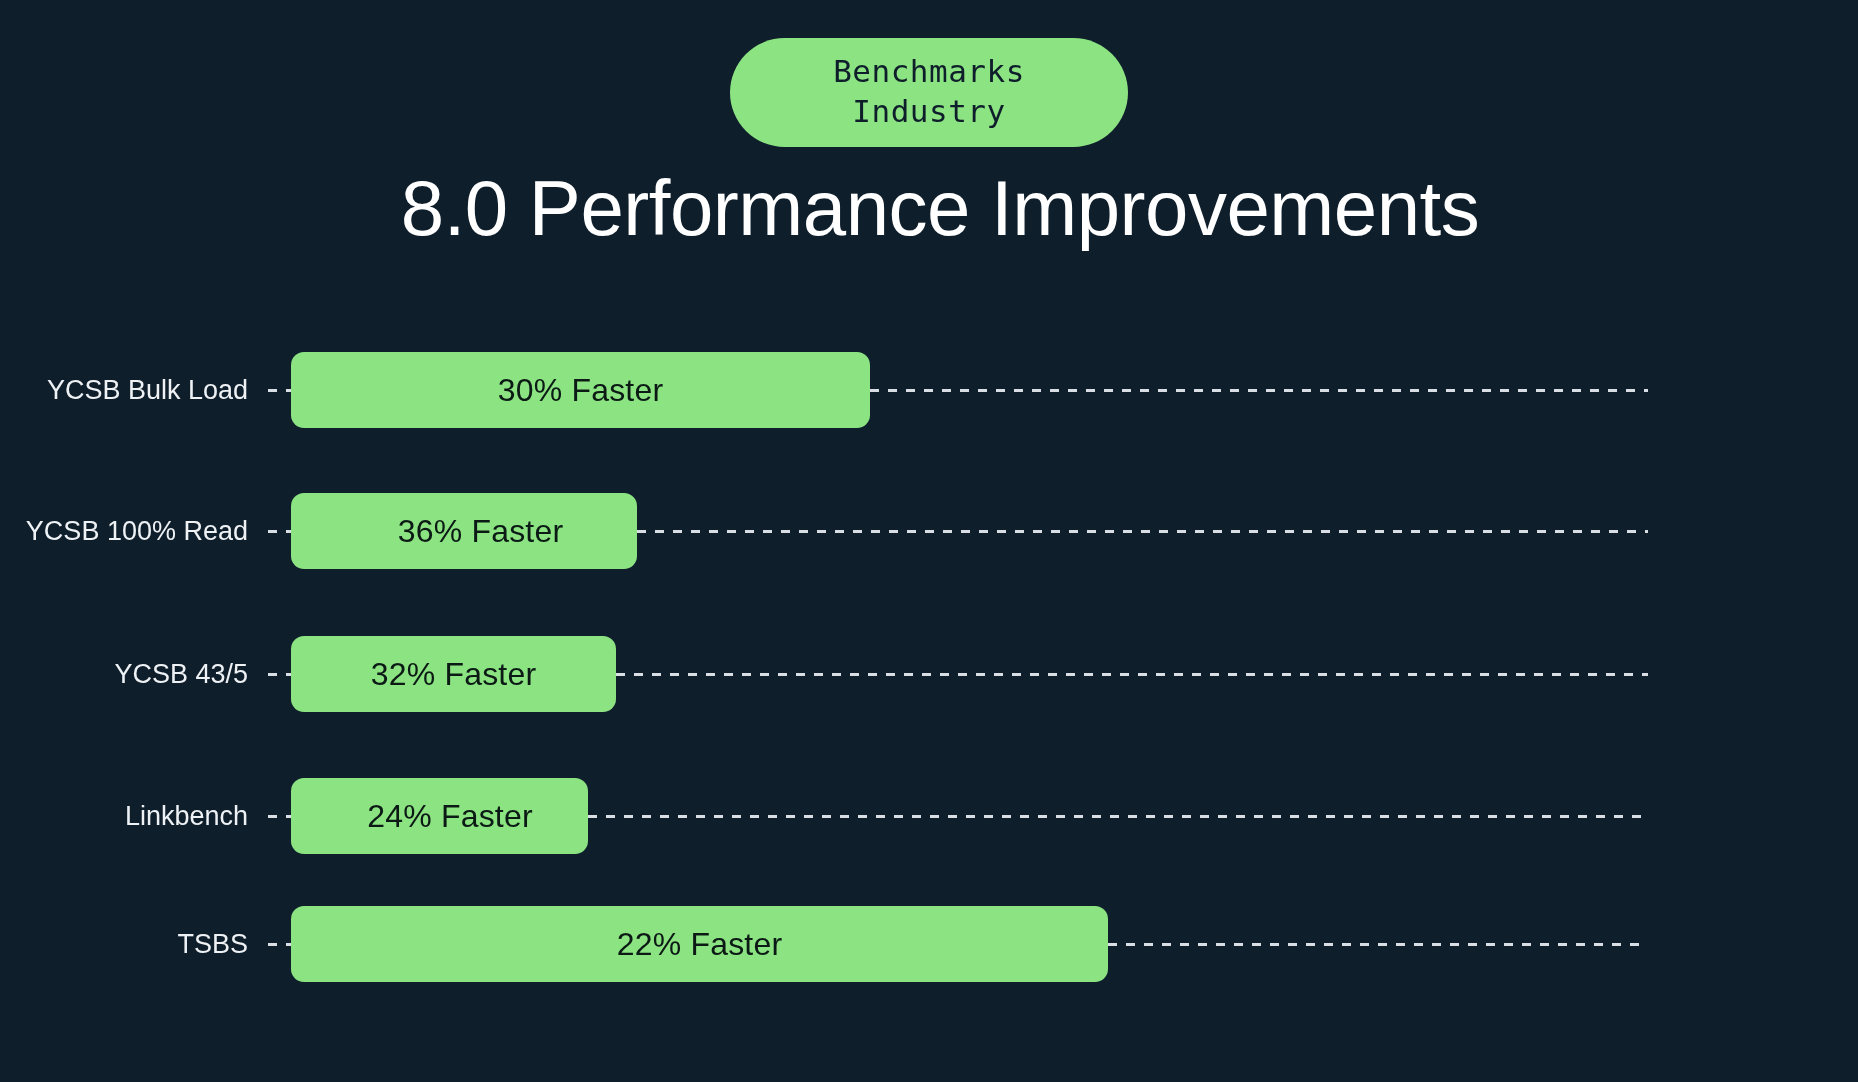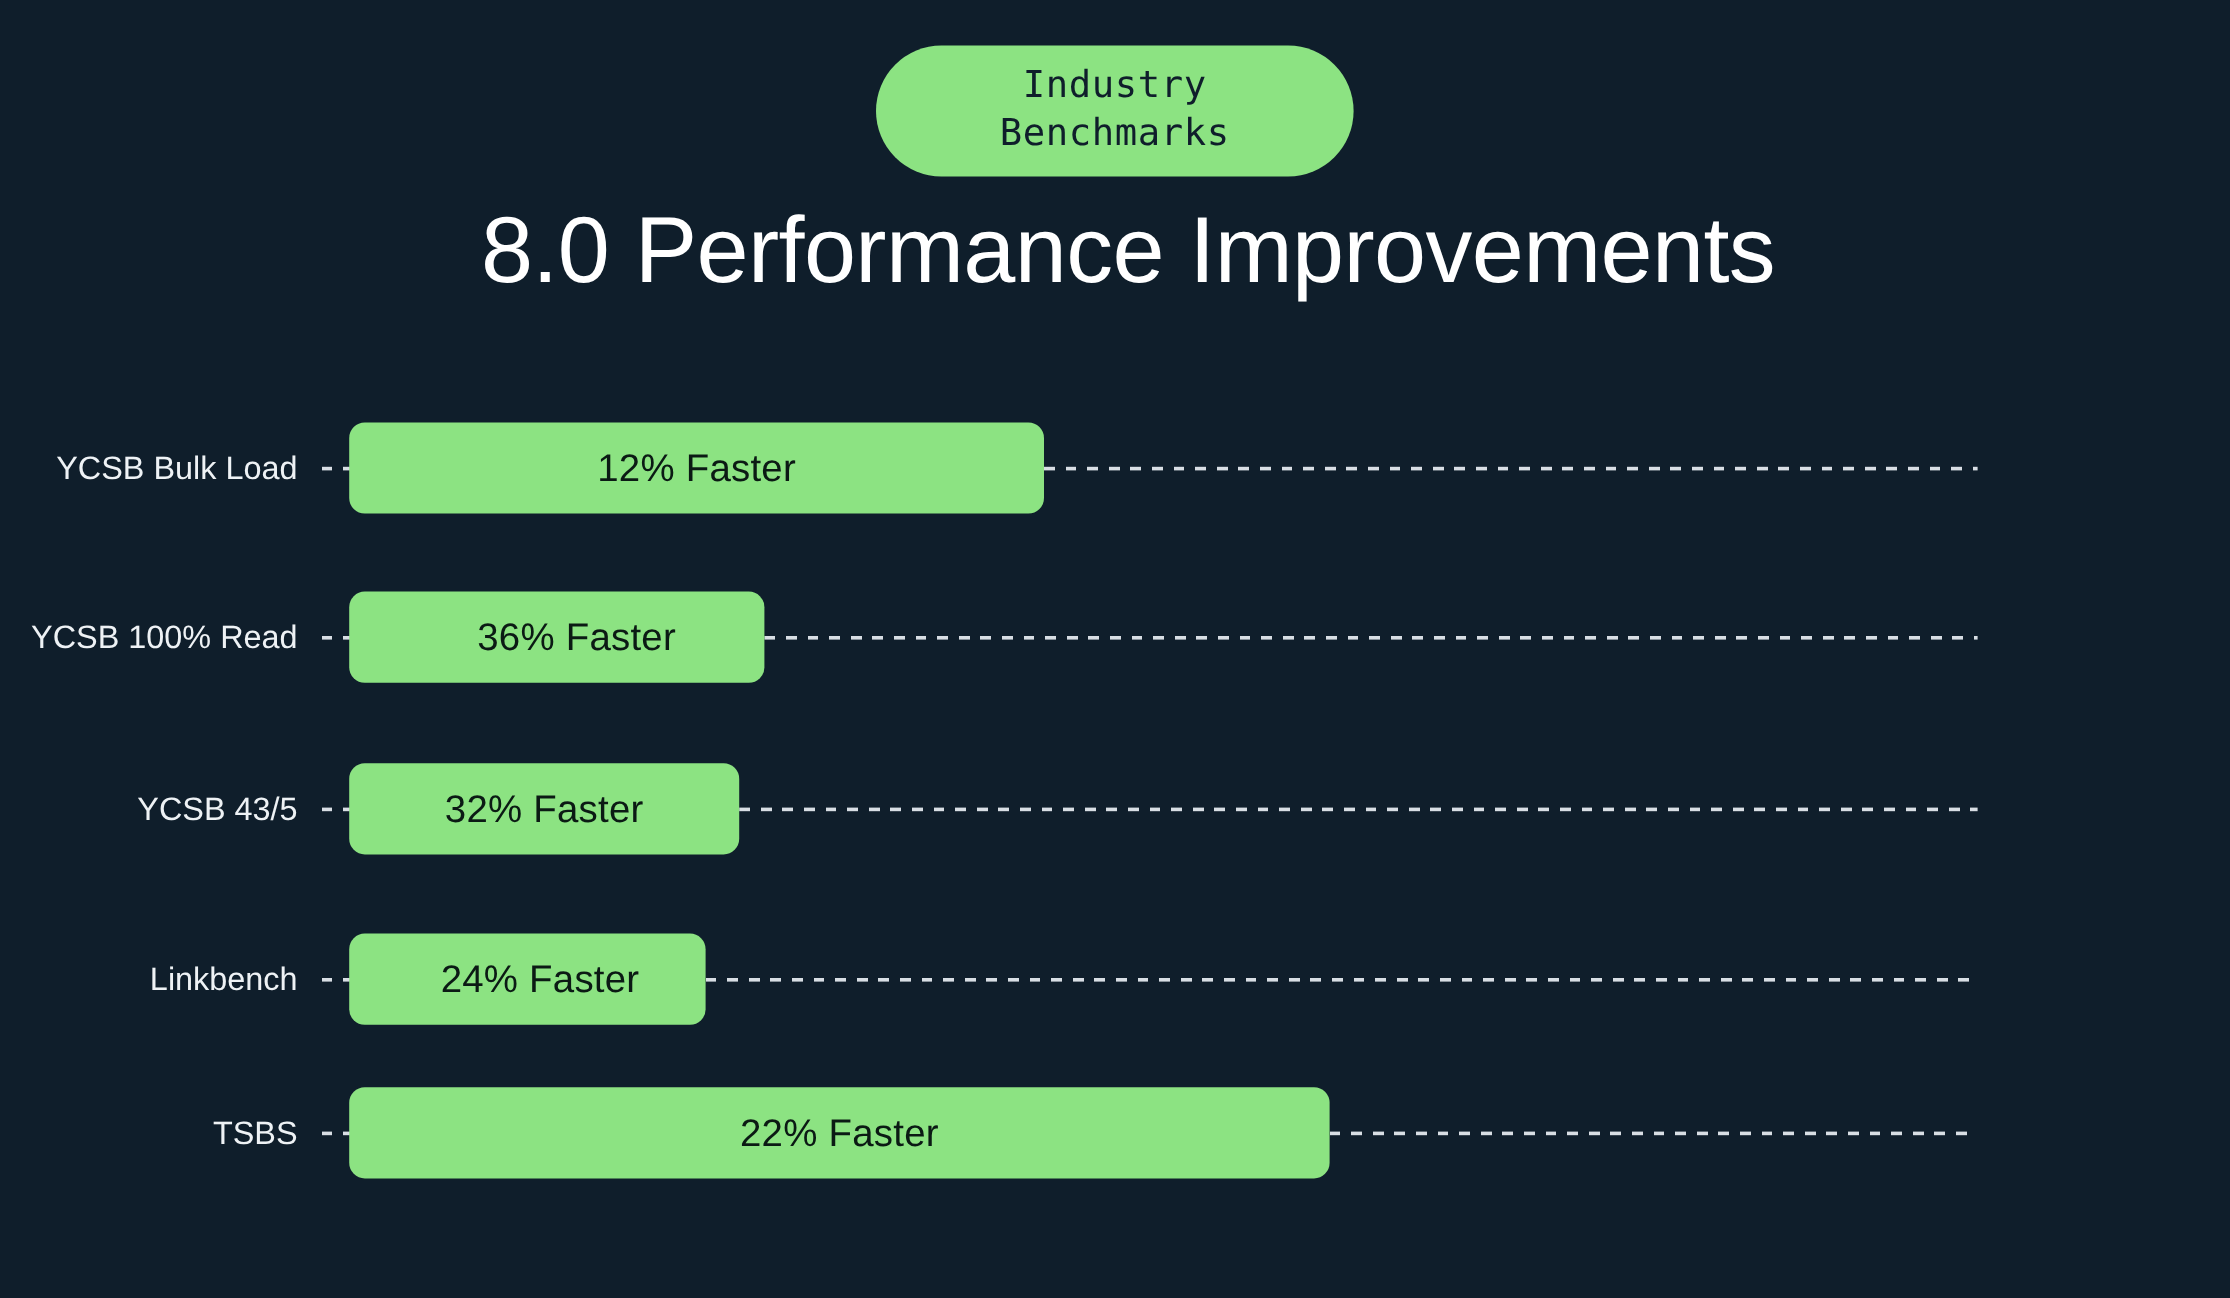--- a/index.html
+++ b/index.html
@@ -126,34 +126,34 @@
     font-weight: 400;
     letter-spacing: 0.2px;
     white-space: nowrap;
   }
 </style>
 </head>
 <body>
 
 <div class="badge-wrap">
   <div class="badge">
+    <span class="badge-line">Benchmarks</span>
     <span class="badge-line">Industry</span>
-    <span class="badge-line">Benchmarks</span>
   </div>
 </div>
 
 <h1 class="title">8.0 Performance Improvements</h1>
 
 <div class="chart" id="chart">
     <div class="row" style="top: 0px;">
       <div class="row-label" style="top: 25px;">YCSB Bulk Load</div>
       <div class="connector" style="top: 37px;"></div>
       <div class="trail" style="left: 870px; width: 778px; top: 37px;"></div>
       <div class="bar" style="width: 579px;">
-        <span class="bar-value">12% Faster</span>
+        <span class="bar-value">30% Faster</span>
       </div>
     </div>
     <div class="row" style="top: 141px;">
       <div class="row-label" style="top: 25px; text-align: right;">YCSB 100% Read</div>
       <div class="connector" style="top: 37px;"></div>
       <div class="trail" style="left: 637px; width: 1011px; top: 37px;"></div>
       <div class="bar" style="width: 346px; padding-left: 33px;">
         <span class="bar-value">36% Faster</span>
       </div>
     </div>

